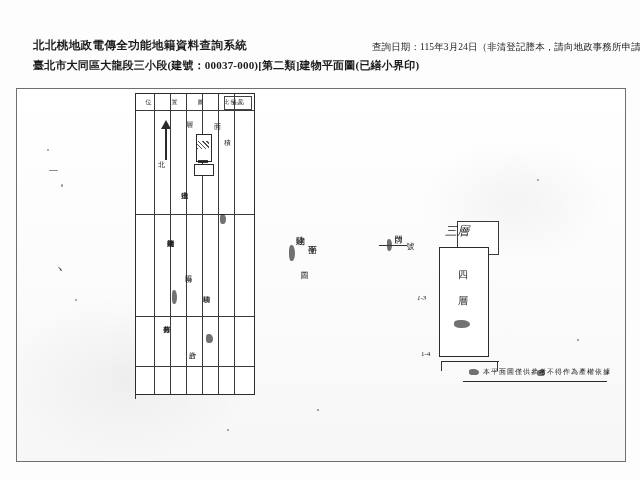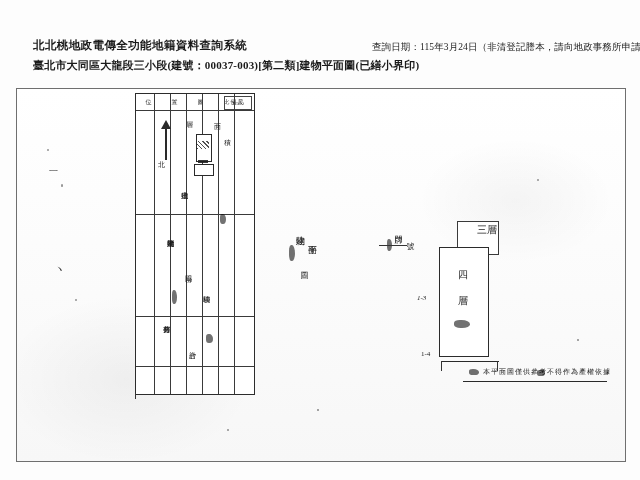--- a/index.html
+++ b/index.html
@@ -231,21 +231,21 @@
     background: #333;
   }
 </style>
 </head>
 <body>
 
 <div id="page">
 
   <div class="header">
     <div class="doc-title">北北桃地政電傳全功能地籍資料查詢系統</div>
-    <div class="doc-subtitle">臺北市大同區大龍段三小段(建號：00037-003)[第二類]建物平面圖(已繕小界印)</div>
+    <div class="doc-subtitle">臺北市大同區大龍段三小段(建號：00037-000)[第二類]建物平面圖(已繕小界印)</div>
     <div class="query-info">查詢日期：115年3月24日（非清登記謄本，請向地政事務所申請。）</div>
   </div>
 
   <div class="scan-frame">
     <div class="scan-inner"></div>
 
     <div class="speck" style="left:30px;top:60px;width:2px;height:2px;"></div>
     <div class="speck" style="left:44px;top:95px;width:1.5px;height:3px;"></div>
     <div class="speck" style="left:58px;top:210px;width:2px;height:2px;"></div>
     <div class="speck" style="left:300px;top:320px;width:1.5px;height:1.5px;"></div>
@@ -310,21 +310,21 @@
     <div class="hw v" style="left:282px;top:176px;font-size:8px;">圖</div>
     <div class="smudge" style="left:272px;top:156px;width:6px;height:16px;"></div>
 
     <div class="hw v" style="left:376px;top:140px;font-size:8px;">門牌</div>
     <div class="hw v" style="left:388px;top:146px;font-size:8px;">號</div>
     <div class="smudge" style="left:370px;top:150px;width:5px;height:12px;"></div>
 
     <div class="thin-line" style="left:362px;top:156px;width:28px;height:1px;"></div>
 
     <div class="detail-block-2"></div>
-    <div class="hw" style="left:460px;top:136px;font-size:10px;">三層</div>
+    <div class="hw" style="left:428px;top:136px;font-size:12px;font-style:italic;">三層</div>
 
     <div class="detail-block">
       <div class="hw" style="left:18px;top:22px;font-size:10px;">四</div>
       <div class="hw" style="left:18px;top:48px;font-size:10px;">層</div>
       <div class="smudge" style="left:14px;top:72px;width:16px;height:8px;"></div>
     </div>
 
     <div class="hw" style="left:400px;top:206px;font-size:7px;font-style:italic;">1-3</div>
     <div class="hw" style="left:404px;top:262px;font-size:7px;">1-4</div>
 

